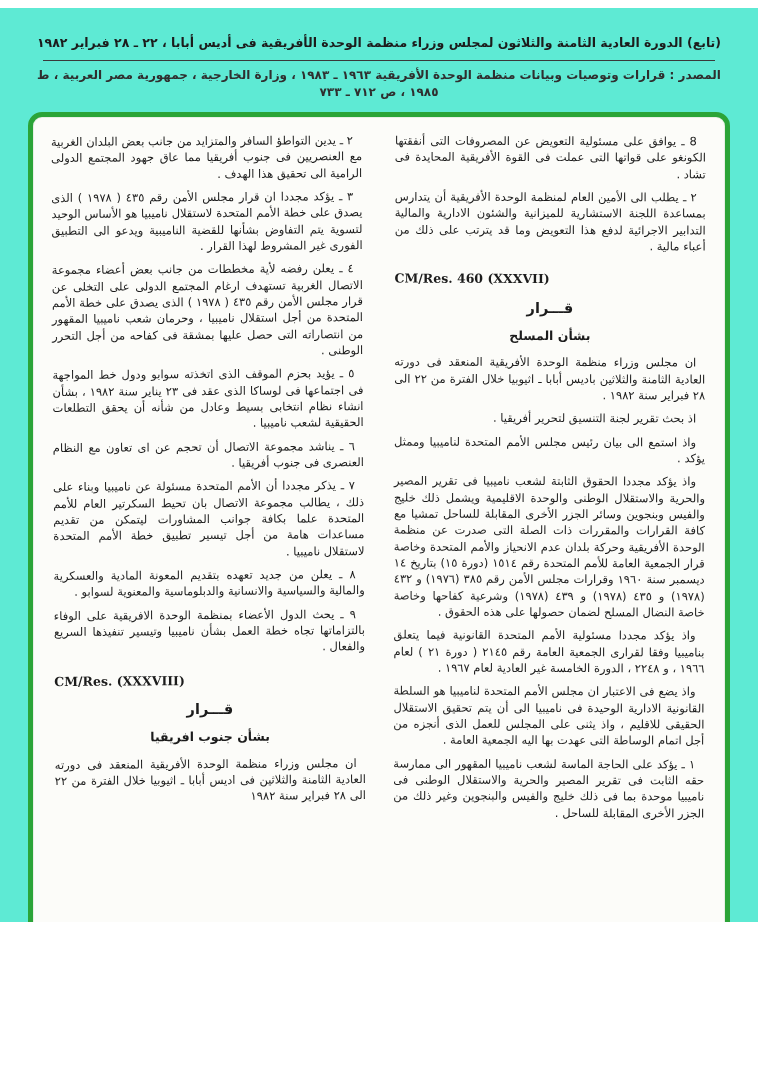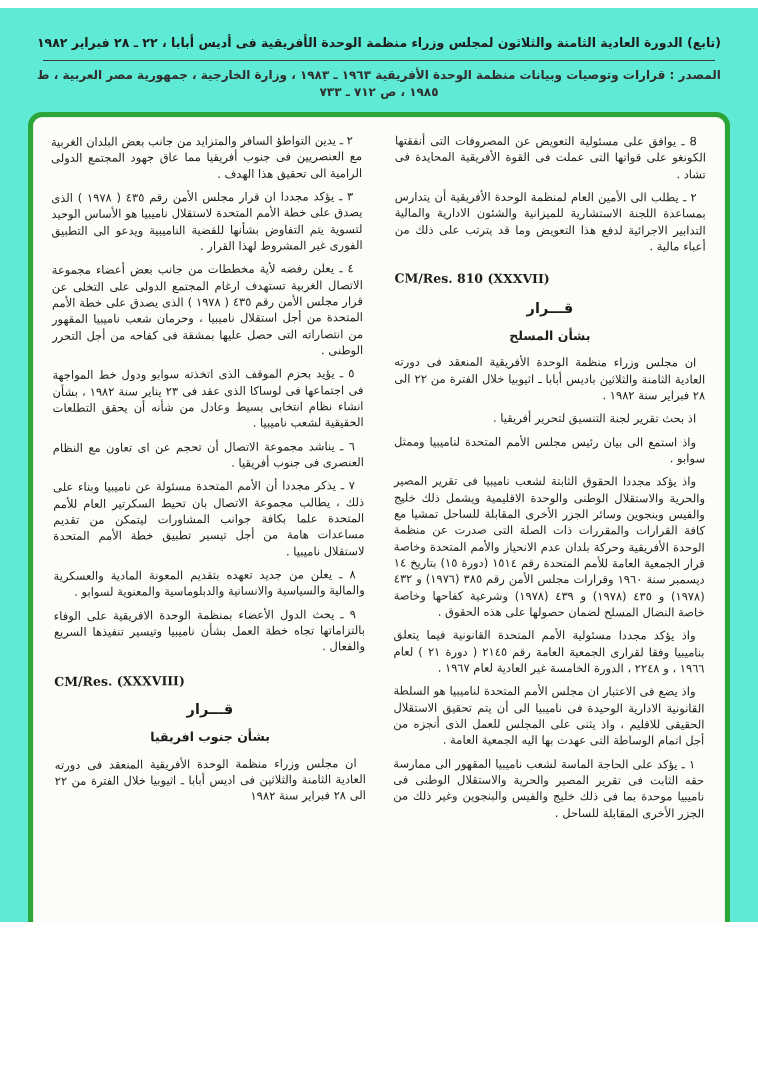--- a/index.html
+++ b/index.html
@@ -114,26 +114,26 @@
     <div class="header-line1">(تابع) الدورة العادية الثامنة والثلاثون لمجلس وزراء منظمة الوحدة الأفريقية فى أديس أبابا ، ٢٢ ـ ٢٨ فبراير ١٩٨٢</div>
     <hr class="header-rule">
     <div class="header-line2">المصدر : قرارات وتوصيات وبيانات منظمة الوحدة الأفريقية ١٩٦٣ ـ ١٩٨٣ ، وزارة الخارجية ، جمهورية مصر العربية ، ط ١٩٨٥ ، ص ٧١٢ ـ ٧٣٣</div>
   </div>
 
   <div class="frame" style="border-color: rgb(43, 164, 56);">
     <div class="columns">
       <div class="col col-right">
           <p class="blk-para">8 ـ يوافق على مسئولية التعويض عن المصروفات التى أنفقتها الكونغو على قواتها التى عملت فى القوة الأفريقية المحايدة فى تشاد .</p>
           <p class="blk-para">٢ ـ يطلب الى الأمين العام لمنظمة الوحدة الأفريقية أن يتدارس بمساعدة اللجنة الاستشارية للميزانية والشئون الادارية والمالية التدابير الاجرائية لدفع هذا التعويض وما قد يترتب على ذلك من أعباء مالية .</p>
-          <p class="blk-latin">CM/Res. 810 (XXXVII)</p>
+          <p class="blk-latin">CM/Res. 460 (XXXVII)</p>
           <p class="blk-title">قـــرار</p>
           <p class="blk-subtitle">بشأن المسلح</p>
           <p class="blk-para">ان مجلس وزراء منظمة الوحدة الأفريقية المنعقد فى دورته العادية الثامنة والثلاثين باديس أبابا ـ اثيوبيا خلال الفترة من ٢٢ الى ٢٨ فبراير سنة ١٩٨٢ .</p>
           <p class="blk-para">اذ بحث تقرير لجنة التنسيق لتحرير أفريقيا .</p>
-          <p class="blk-para">واذ استمع الى بيان رئيس مجلس الأمم المتحدة لناميبيا وممثل سوابو .</p>
+          <p class="blk-para">واذ استمع الى بيان رئيس مجلس الأمم المتحدة لناميبيا وممثل يؤكد .</p>
           <p class="blk-para">واذ يؤكد مجددا الحقوق الثابتة لشعب ناميبيا فى تقرير المصير والحرية والاستقلال الوطنى والوحدة الاقليمية ويشمل ذلك خليج والفيس وبنجوين وسائر الجزر الأخرى المقابلة للساحل تمشيا مع كافة القرارات والمقررات ذات الصلة التى صدرت عن منظمة الوحدة الأفريقية وحركة بلدان عدم الانحياز والأمم المتحدة وخاصة قرار الجمعية العامة للأمم المتحدة رقم ١٥١٤ (دورة ١٥) بتاريخ ١٤ ديسمبر سنة ١٩٦٠ وقرارات مجلس الأمن رقم ٣٨٥ (١٩٧٦) و ٤٣٢ (١٩٧٨) و ٤٣٥ (١٩٧٨) و ٤٣٩ (١٩٧٨) وشرعية كفاحها وخاصة خاصة النضال المسلح لضمان حصولها على هذه الحقوق .</p>
           <p class="blk-para">واذ يؤكد مجددا مسئولية الأمم المتحدة القانونية فيما يتعلق بناميبيا وفقا لقرارى الجمعية العامة رقم ٢١٤٥ ( دورة ٢١ ) لعام ١٩٦٦ ، و ٢٢٤٨ ، الدورة الخامسة غير العادية لعام ١٩٦٧ .</p>
           <p class="blk-para">واذ يضع فى الاعتبار ان مجلس الأمم المتحدة لناميبيا هو السلطة القانونية الادارية الوحيدة فى ناميبيا الى أن يتم تحقيق الاستقلال الحقيقى للاقليم ، واذ يثنى على المجلس للعمل الذى أنجزه من أجل اتمام الوساطة التى عهدت بها اليه الجمعية العامة .</p>
           <p class="blk-para">١ ـ يؤكد على الحاجة الماسة لشعب ناميبيا المقهور الى ممارسة حقه الثابت فى تقرير المصير والحرية والاستقلال الوطنى فى ناميبيا موحدة بما فى ذلك خليج والفيس والبنجوين وغير ذلك من الجزر الأخرى المقابلة للساحل .</p>
         </div>
       <div class="col col-left">
           <p class="blk-para">٢ ـ يدين التواطؤ السافر والمتزايد من جانب بعض البلدان الغربية مع العنصريين فى جنوب أفريقيا مما عاق جهود المجتمع الدولى الرامية الى تحقيق هذا الهدف .</p>
           <p class="blk-para">٣ ـ يؤكد مجددا ان قرار مجلس الأمن رقم ٤٣٥ ( ١٩٧٨ ) الذى يصدق على خطة الأمم المتحدة لاستقلال ناميبيا هو الأساس الوحيد لتسوية يتم التفاوض بشأنها للقضية الناميبية ويدعو الى التطبيق الفورى غير المشروط لهذا القرار .</p>
           <p class="blk-para">٤ ـ يعلن رفضه لأية مخططات من جانب بعض أعضاء مجموعة الاتصال الغربية تستهدف ارغام المجتمع الدولى على التخلى عن قرار مجلس الأمن رقم ٤٣٥ ( ١٩٧٨ ) الذى يصدق على خطة الأمم المتحدة من أجل استقلال ناميبيا ، وحرمان شعب ناميبيا المقهور من انتصاراته التى حصل عليها بمشقة فى كفاحه من أجل التحرر الوطنى .</p>
           <p class="blk-para">٥ ـ يؤيد بحزم الموقف الذى اتخذته سوابو ودول خط المواجهة فى اجتماعها فى لوساكا الذى عقد فى ٢٣ يناير سنة ١٩٨٢ ، بشأن انشاء نظام انتخابى بسيط وعادل من شأنه أن يحقق التطلعات الحقيقية لشعب ناميبيا .</p>

